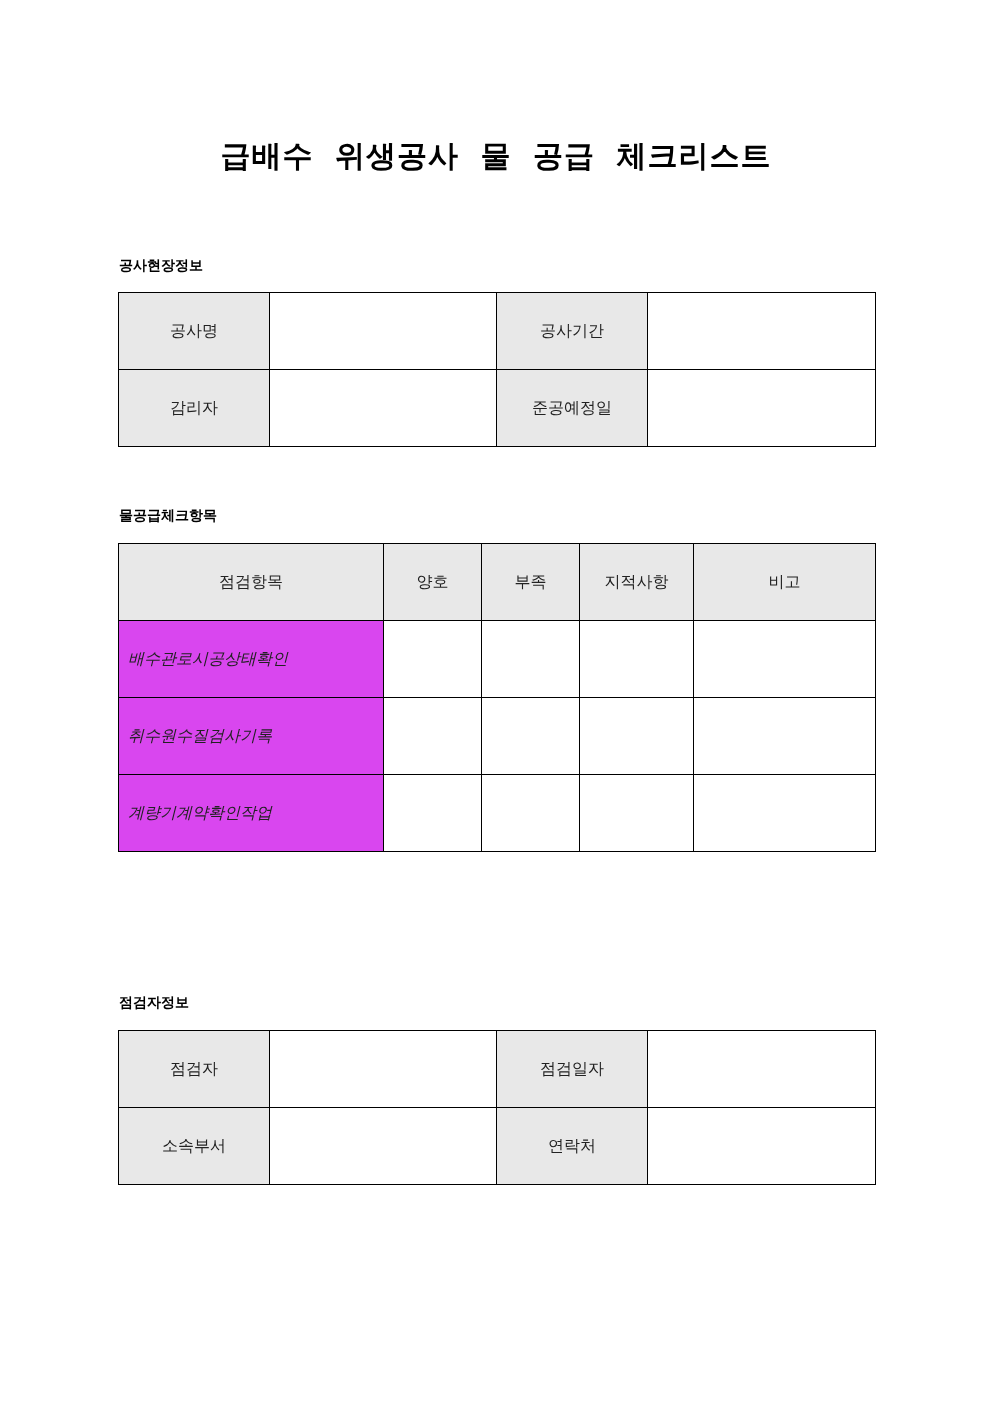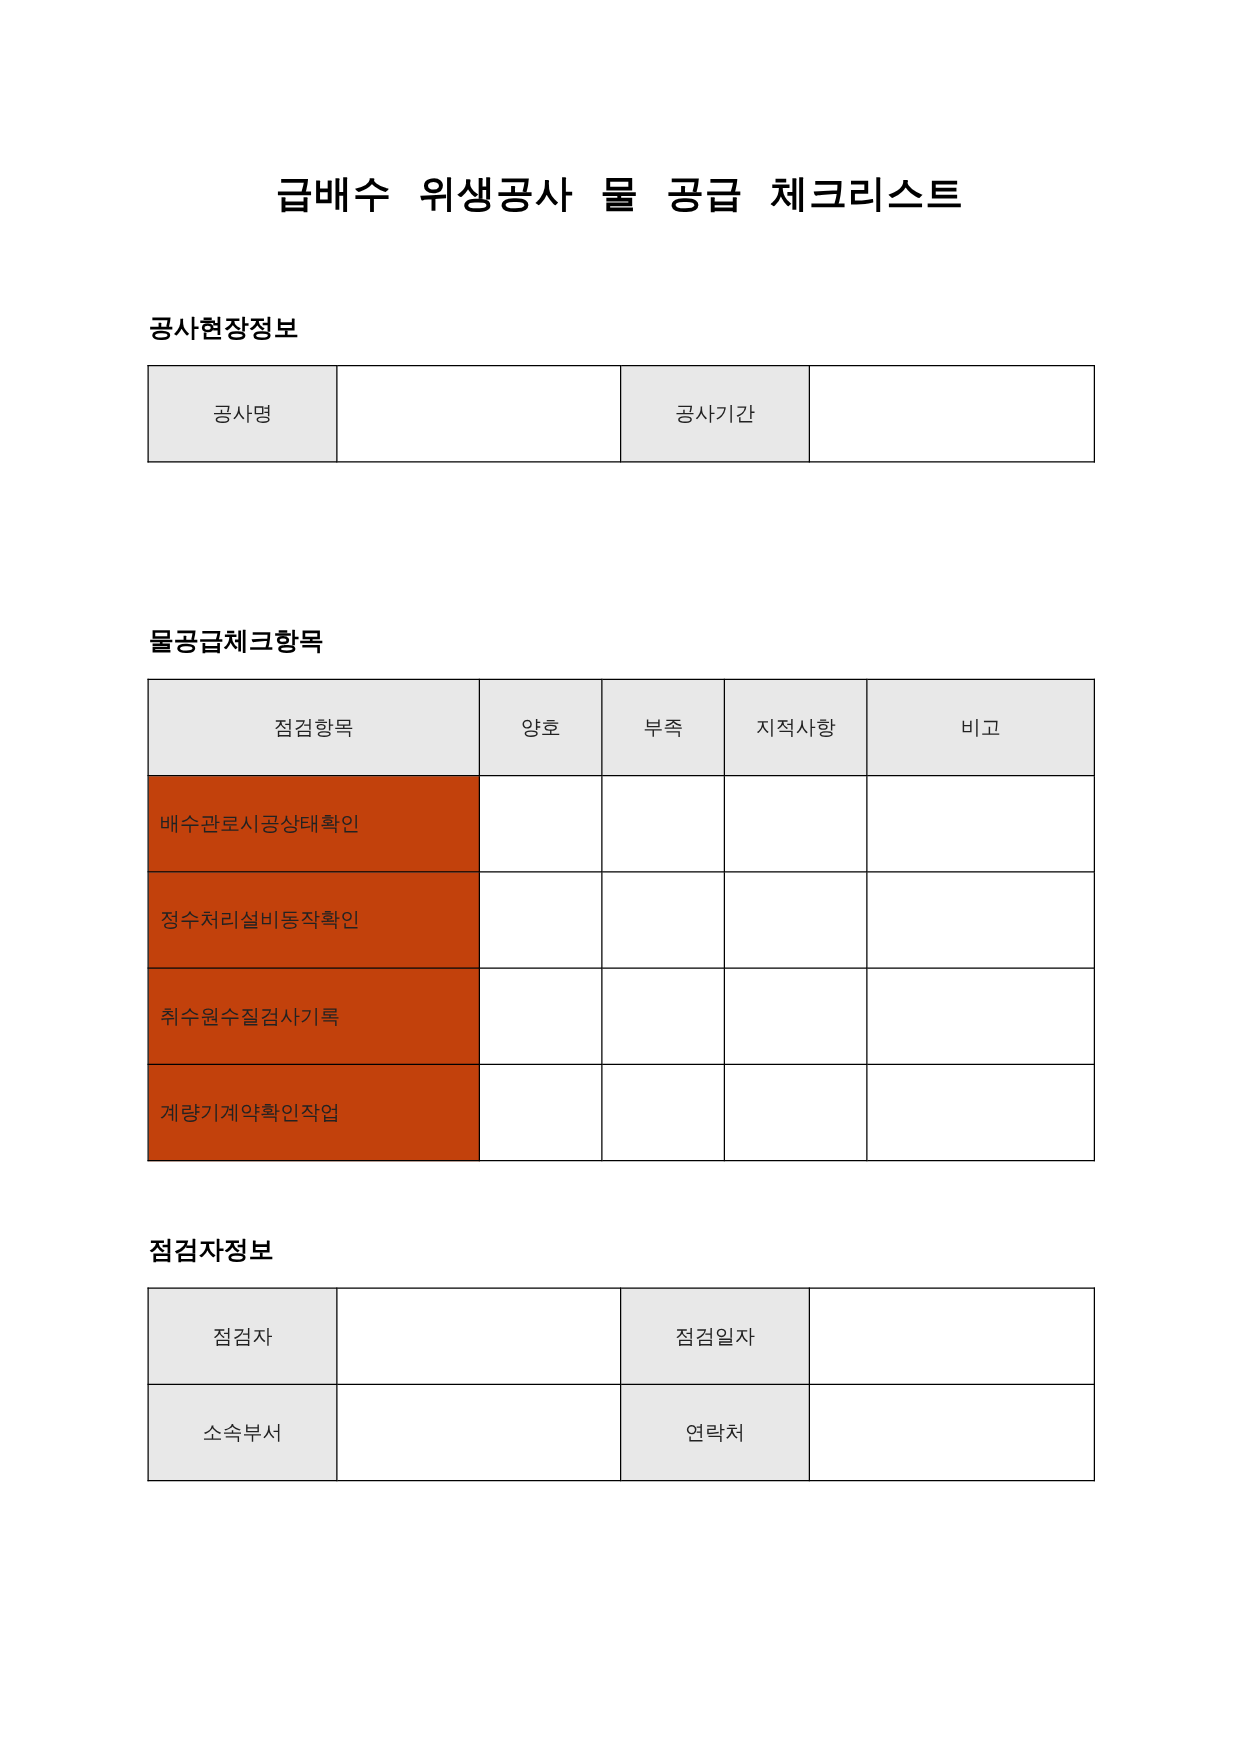--- a/index.html
+++ b/index.html
@@ -23,24 +23,23 @@
       text-align: center;
       font-size: 30px;
       font-weight: bold;
       letter-spacing: 1px;
       word-spacing: 10px;
       line-height: 44px;
     }
     .section-title {
       position: absolute;
       left: 119px;
-      font-size: 20px;
+      font-size: 14px;
       font-weight: bold;
       line-height: 26px;
-      font-family: Liberation Mono, monospace;
     }
     table {
       position: absolute;
       left: 118px;
       width: 757px;
       border-collapse: collapse;
       table-layout: fixed;
     }
     td, th {
       border: 1px solid #000;
@@ -54,21 +53,22 @@
     .label {
       background: #e8e8e8;
       text-align: center;
     }
     .value {
       background: #fff;
     }
     .item {
       text-align: left;
       padding-left: 9px;
-      background: #c2410c;
+      background: #d946ef;
+      font-style: italic;
     }
     th {
       background: #e8e8e8;
       text-align: center;
     }
   </style>
 </head>
 <body>
 
 <div class="title">급배수 위생공사 물 공급 체크리스트</div>
@@ -81,20 +81,26 @@
       <col style="width:151px">
       <col style="width:228px">
   </colgroup>
   <tbody>
       <tr>
     <td class="label">공사명</td>
     <td class="value"></td>
     <td class="label">공사기간</td>
     <td class="value"></td>
   </tr>
+  <tr>
+    <td class="label">감리자</td>
+    <td class="value"></td>
+    <td class="label">준공예정일</td>
+    <td class="value"></td>
+  </tr>
 </tbody>
   </table>
 
 <div class="section-title" style="top:502px;">물공급체크항목</div>
 <table style="top:543px;">
   <colgroup>
     <col style="width:265px">
       <col style="width:98px">
       <col style="width:98px">
       <col style="width:114px">
@@ -103,27 +109,20 @@
   <tbody>
       <tr>
     <th>점검항목</th>
     <th>양호</th>
     <th>부족</th>
     <th>지적사항</th>
     <th>비고</th>
   </tr>
   <tr>
     <td class="item">배수관로시공상태확인</td>
-    <td class="value"></td>
-    <td class="value"></td>
-    <td class="value"></td>
-    <td class="value"></td>
-  </tr>
-  <tr>
-    <td class="item">정수처리설비동작확인</td>
     <td class="value"></td>
     <td class="value"></td>
     <td class="value"></td>
     <td class="value"></td>
   </tr>
   <tr>
     <td class="item">취수원수질검사기록</td>
     <td class="value"></td>
     <td class="value"></td>
     <td class="value"></td>

